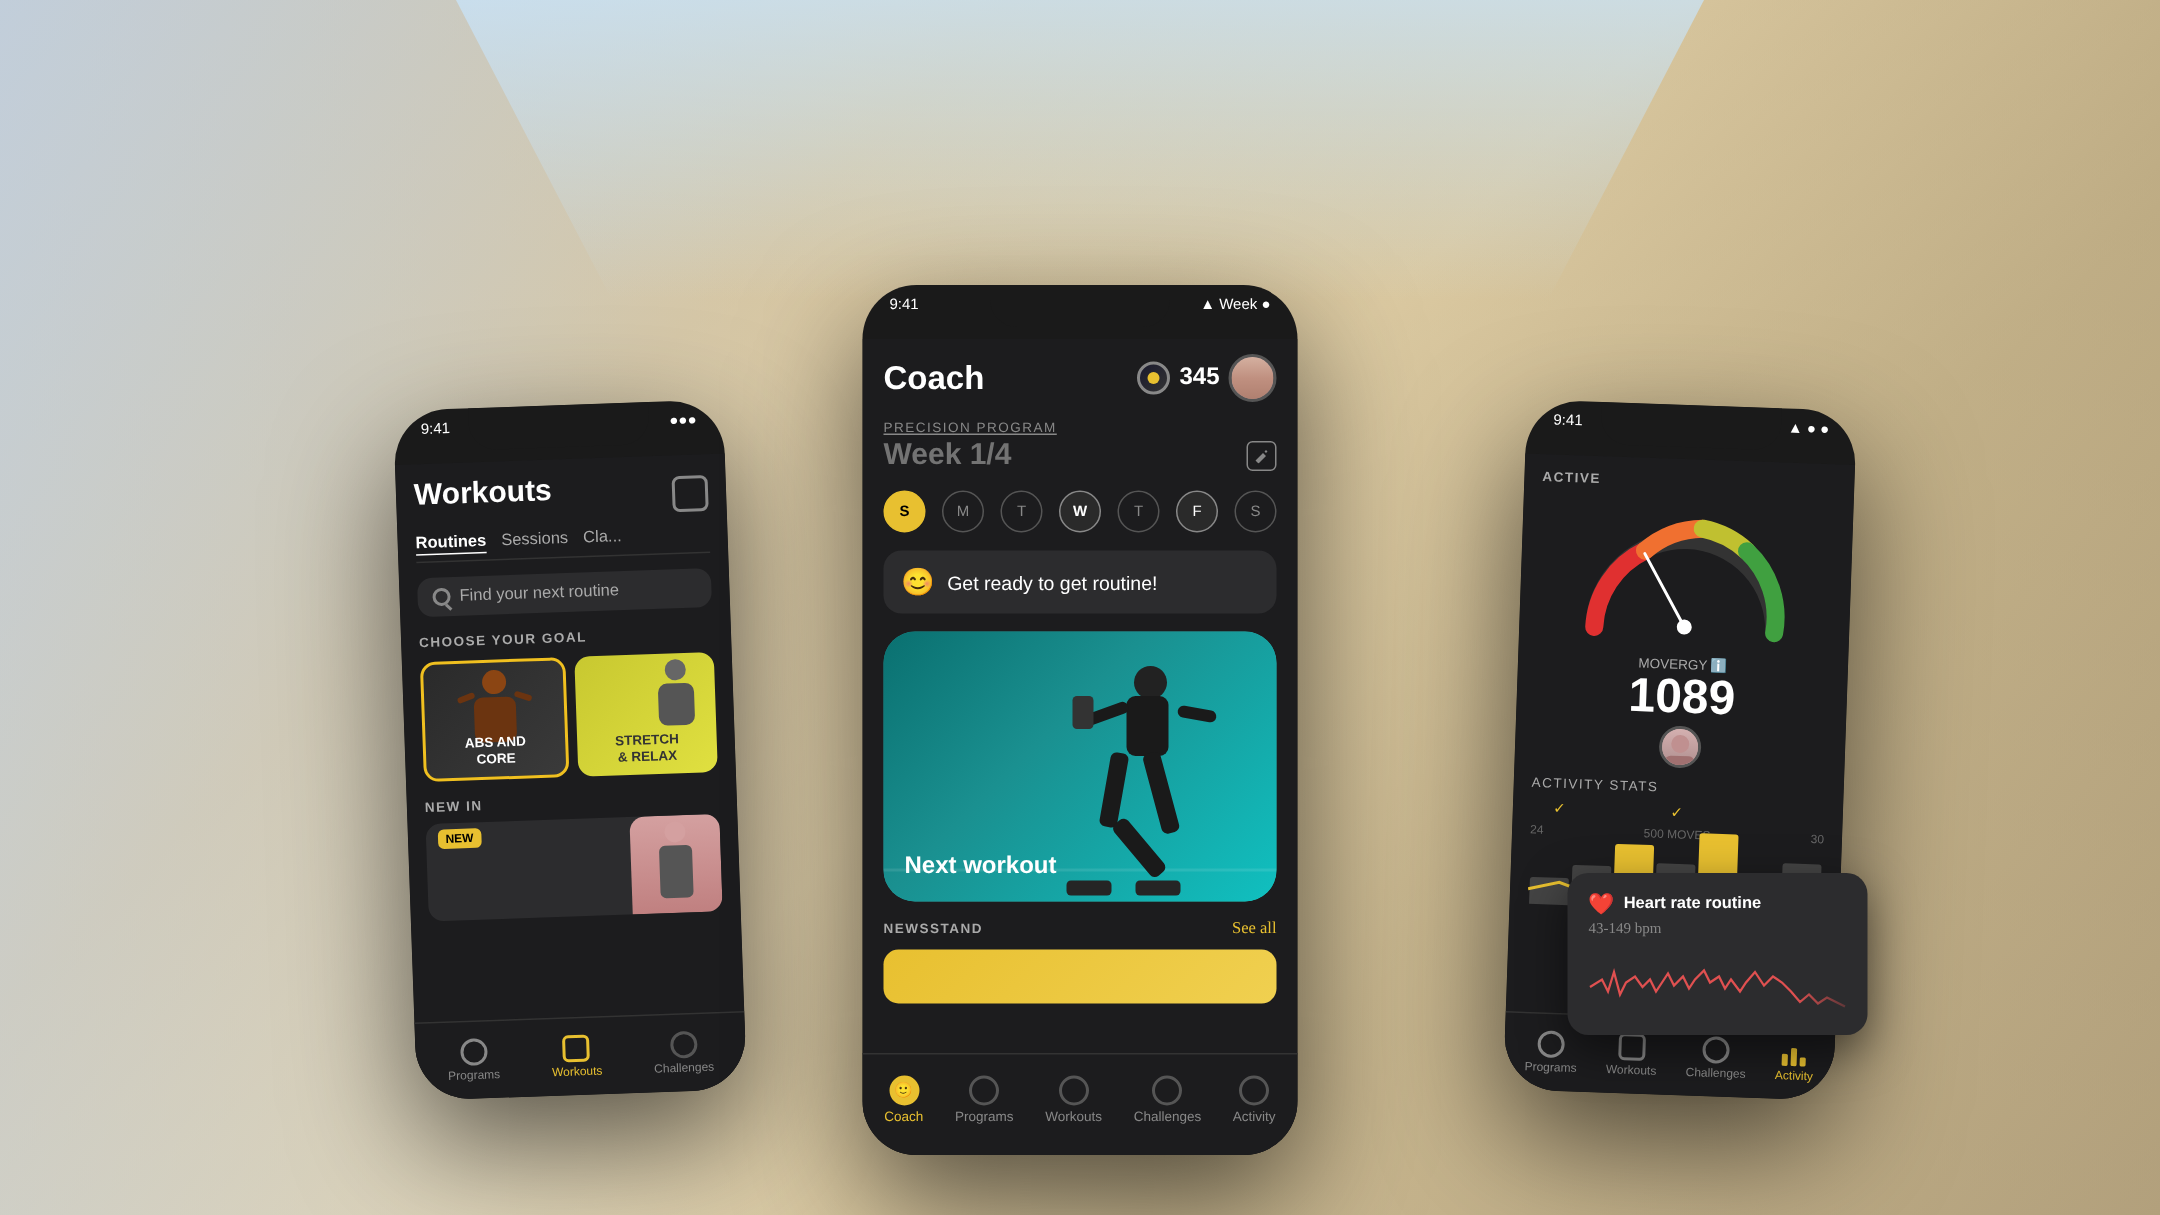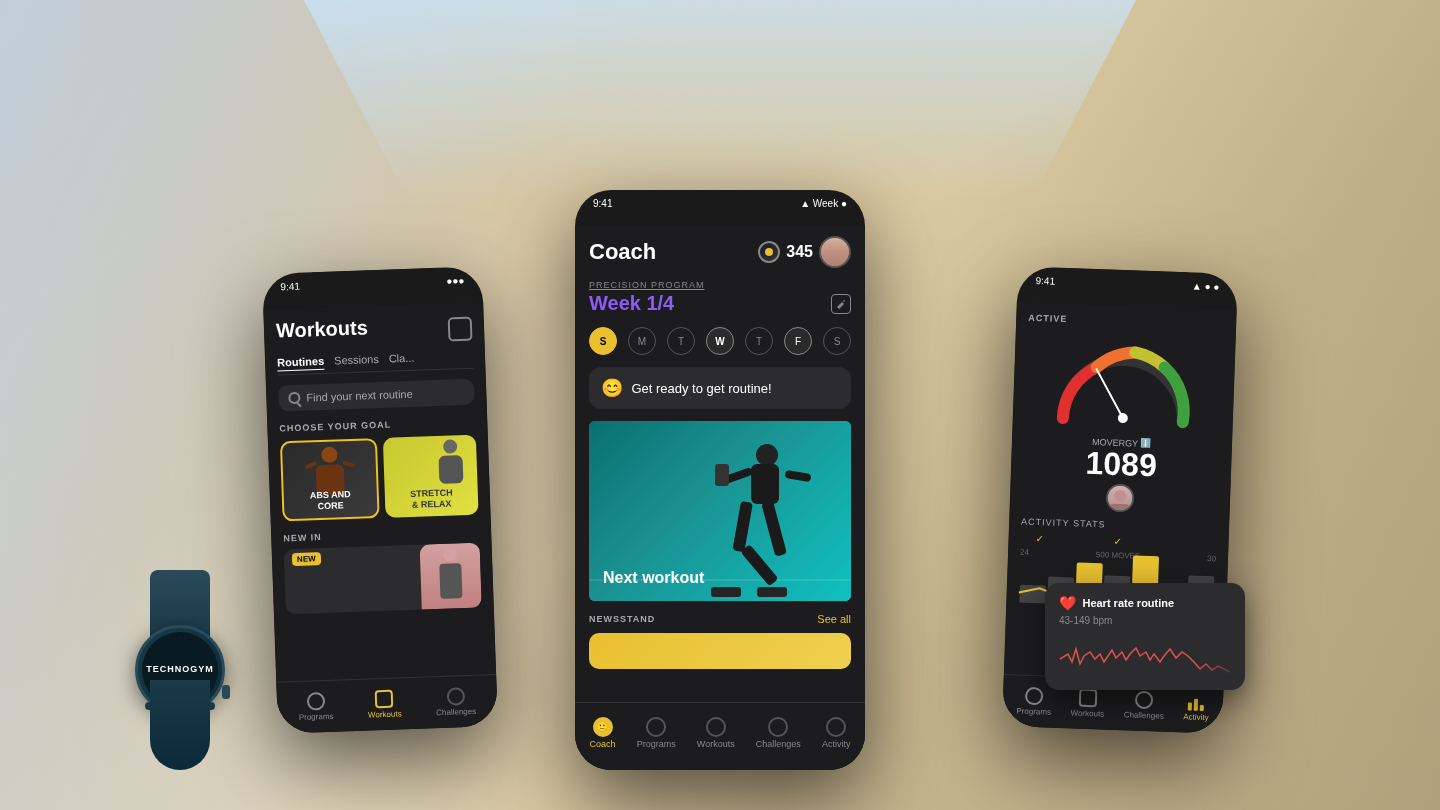--- a/index.html
+++ b/index.html
@@ -327,21 +327,21 @@
     }
     .week-row {
       display: flex;
       justify-content: space-between;
       align-items: center;
       margin-bottom: 12px;
     }
     .week-title {
       font-size: 20px;
       font-weight: 800;
-      color: #8b5cf6;
+      color: #737373;
     }
     .edit-icon {
       width: 20px; height: 20px;
       border: 1.5px solid #888;
       border-radius: 4px;
       display: flex; align-items: center; justify-content: center;
     }
     .days-row {
       display: flex;
       justify-content: space-between;
@@ -372,21 +372,21 @@
     }
     .emoji-icon {
       font-size: 18px;
     }
     .sweaty-text {
       font-size: 13px;
       color: #fff;
       font-weight: 500;
     }
     .workout-card {
-      border-radius: 6px;
+      border-radius: 21px;
       height: 180px;
       position: relative;
       overflow: hidden;
       margin-bottom: 12px;
       background: linear-gradient(135deg, #1a9090 0%, #2ab0b0 50%, #20d0c0 100%);
     }
     .workout-badge {
       position: absolute;
       top: 10px; left: 10px;
       background: rgba(0,0,0,0.5);
@@ -412,20 +412,21 @@
     .newsstand-title {
       font-size: 9px;
       font-weight: 700;
       color: #aaa;
       letter-spacing: 1px;
       text-transform: uppercase;
     }
     .see-all {
       font-size: 11px;
       color: #e8c030;
+      font-family: Liberation Serif, serif;
     }
     .newsstand-card {
       background: linear-gradient(135deg, #e8c030 0%, #f0d050 100%);
       border-radius: 10px;
       height: 36px;
     }
     
     .coach-bottom-nav {
       position: absolute;
       bottom: 0; left: 0; right: 0;
@@ -526,20 +527,21 @@
       color: #fff;
     }
     .bpm-unit {
       font-size: 14px;
       color: #aaa;
     }
     .bpm-range {
       font-size: 10px;
       color: #888;
       margin-bottom: 8px;
+      font-family: Liberation Serif, serif;
     }
     .heart-chart {
       width: 100%;
       height: 40px;
     }
     .activity-stats-label {
       font-size: 9px;
       color: #aaa;
       letter-spacing: 1px;
       text-transform: uppercase;
@@ -933,25 +935,14 @@
         <linearGradient id="hrGrad" x1="0%" y1="0%" x2="100%" y2="0%">
           <stop offset="0%" style="stop-color:#e05050;stop-opacity:1"></stop>
           <stop offset="80%" style="stop-color:#e05050;stop-opacity:1"></stop>
           <stop offset="100%" style="stop-color:#e05050;stop-opacity:0.3"></stop>
         </linearGradient>
       </defs>
       <polyline points="0,25 8,20 12,28 16,15 20,30 24,22 30,18 35,25 40,20 44,28 48,22 52,16 56,24 62,18 66,26 70,20 76,14 80,22 86,18 90,26 94,20 100,28 104,22 110,15 116,24 122,18 128,22 134,28 140,35 146,30 152,36 158,32 170,38" fill="none" stroke="url(#hrGrad)" stroke-width="1.5"></polyline>
     </svg>
   </div>
 
-  <div class="watch">
-    <div class="watch-band-top"></div>
-    <div class="watch-body">
-      <div class="watch-face">
-        <div class="watch-logo">TECHNOGYM</div>
-      </div>
-    </div>
-    <div class="watch-button"></div>
-    <div class="watch-buckle"></div>
-    <div class="watch-band-bottom"></div>
-  </div>
 
 </div>
 
 </body></html>

